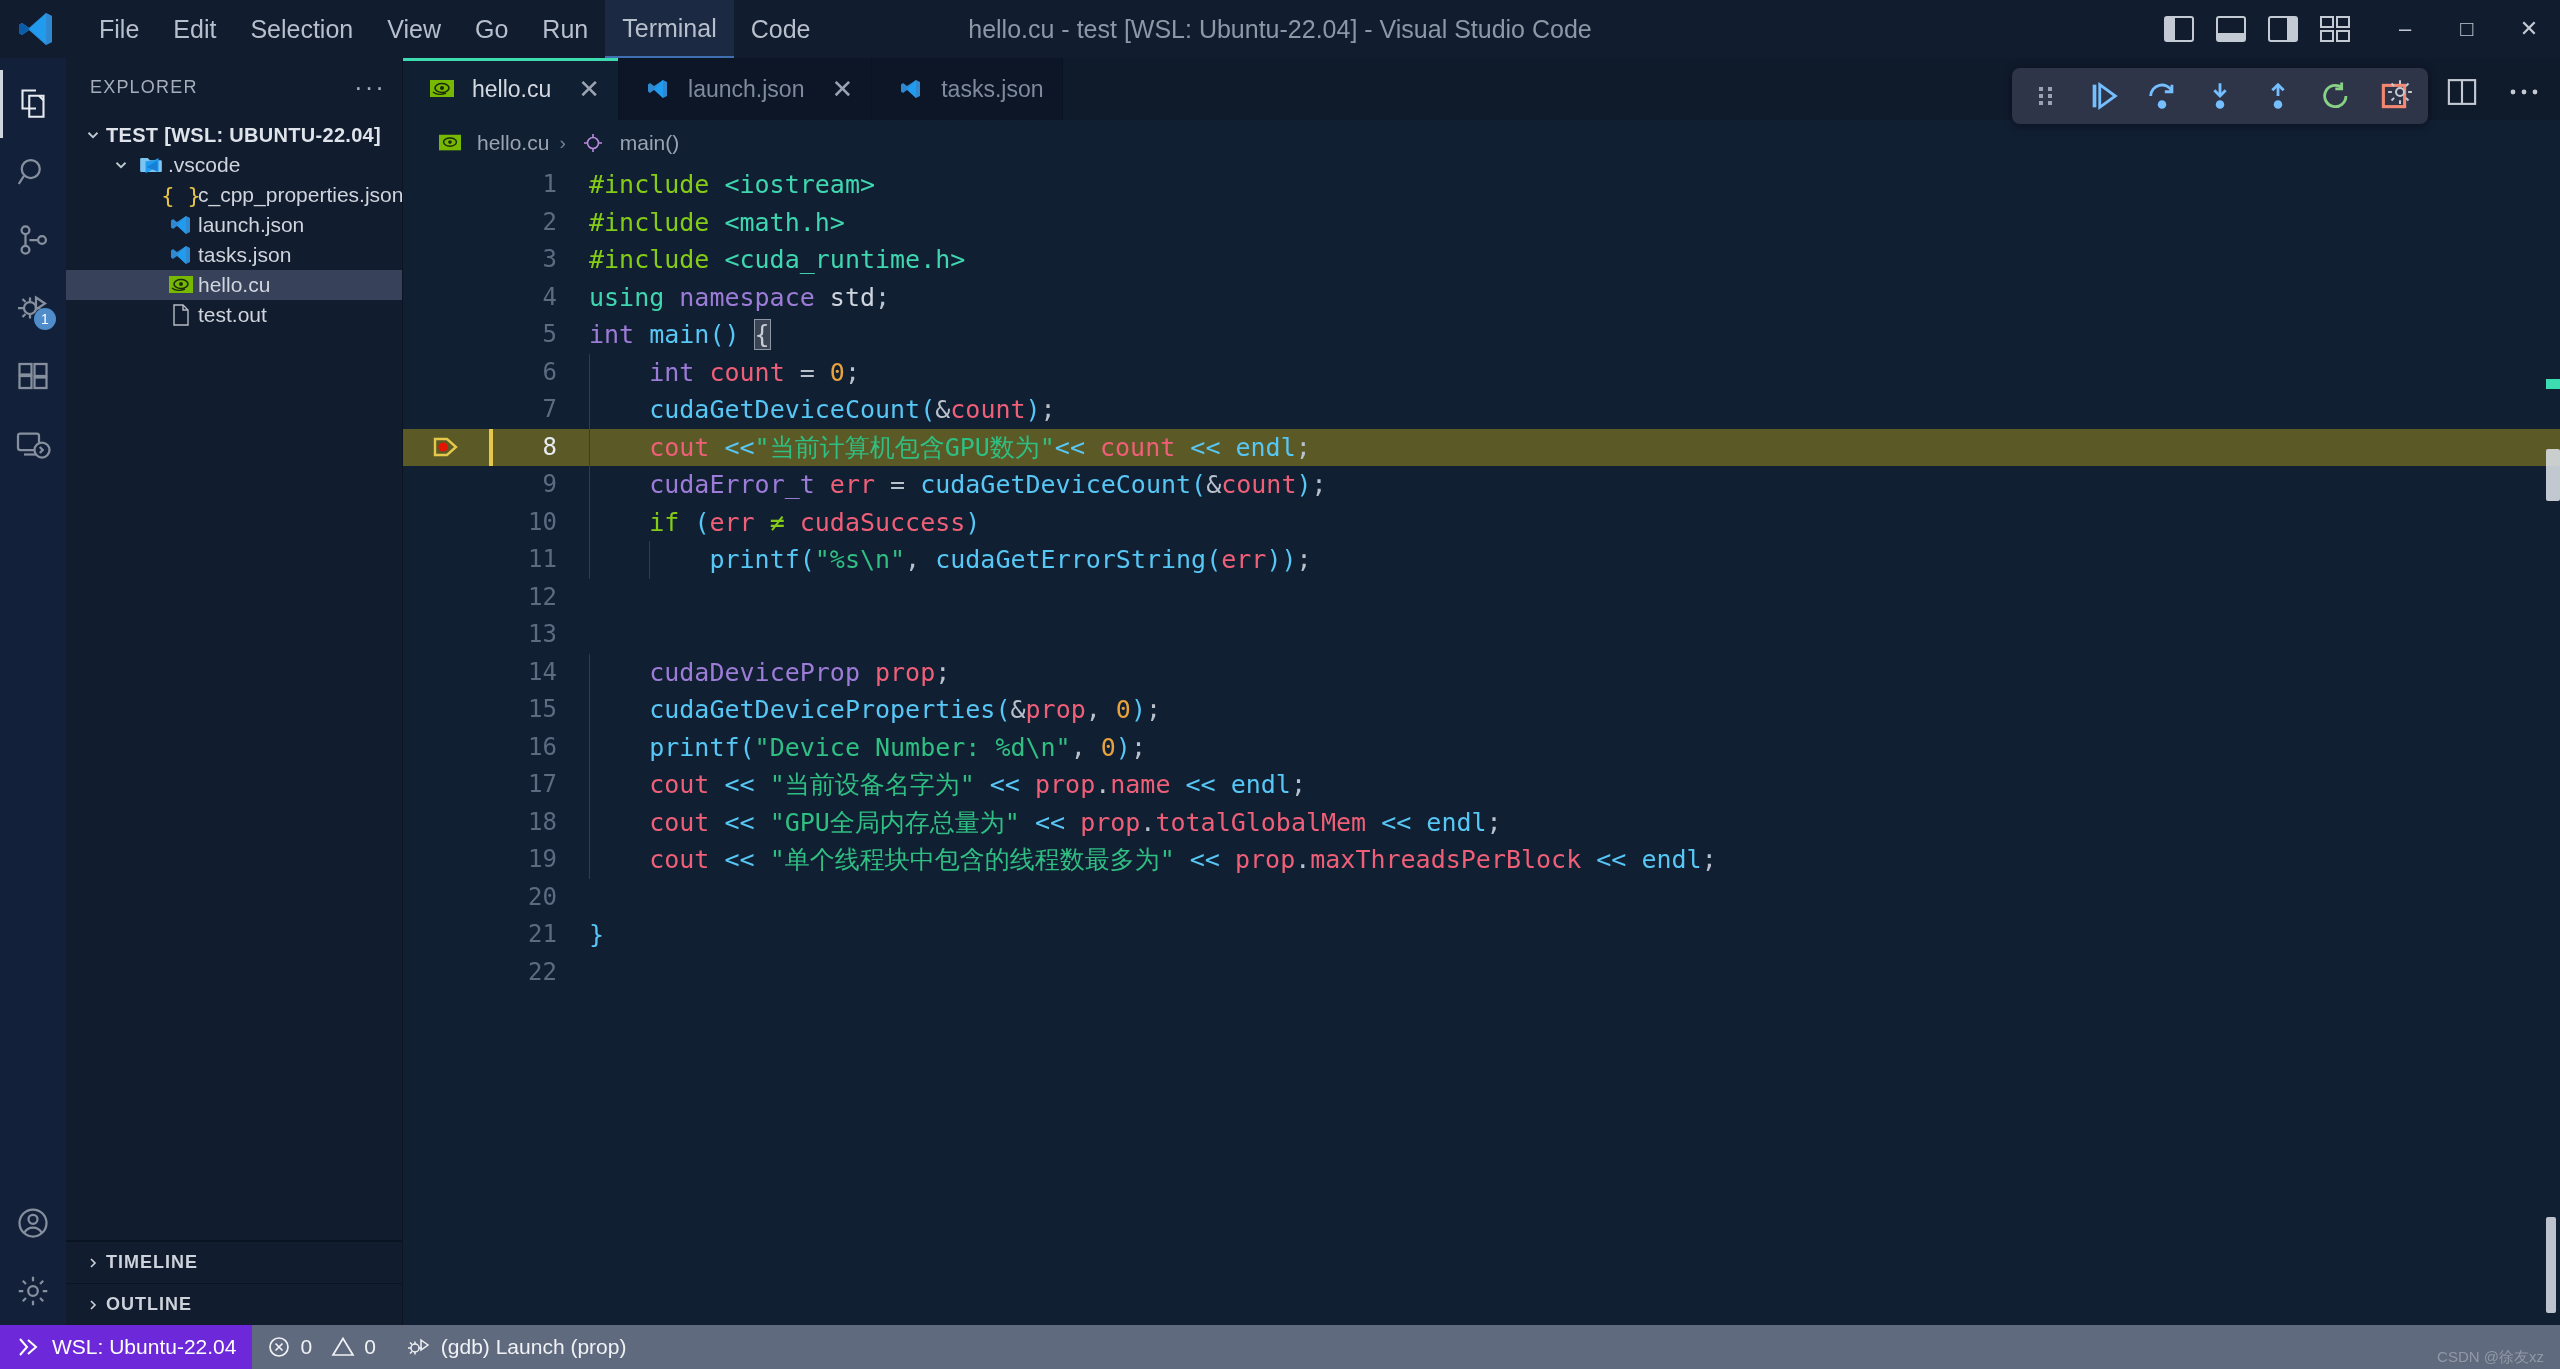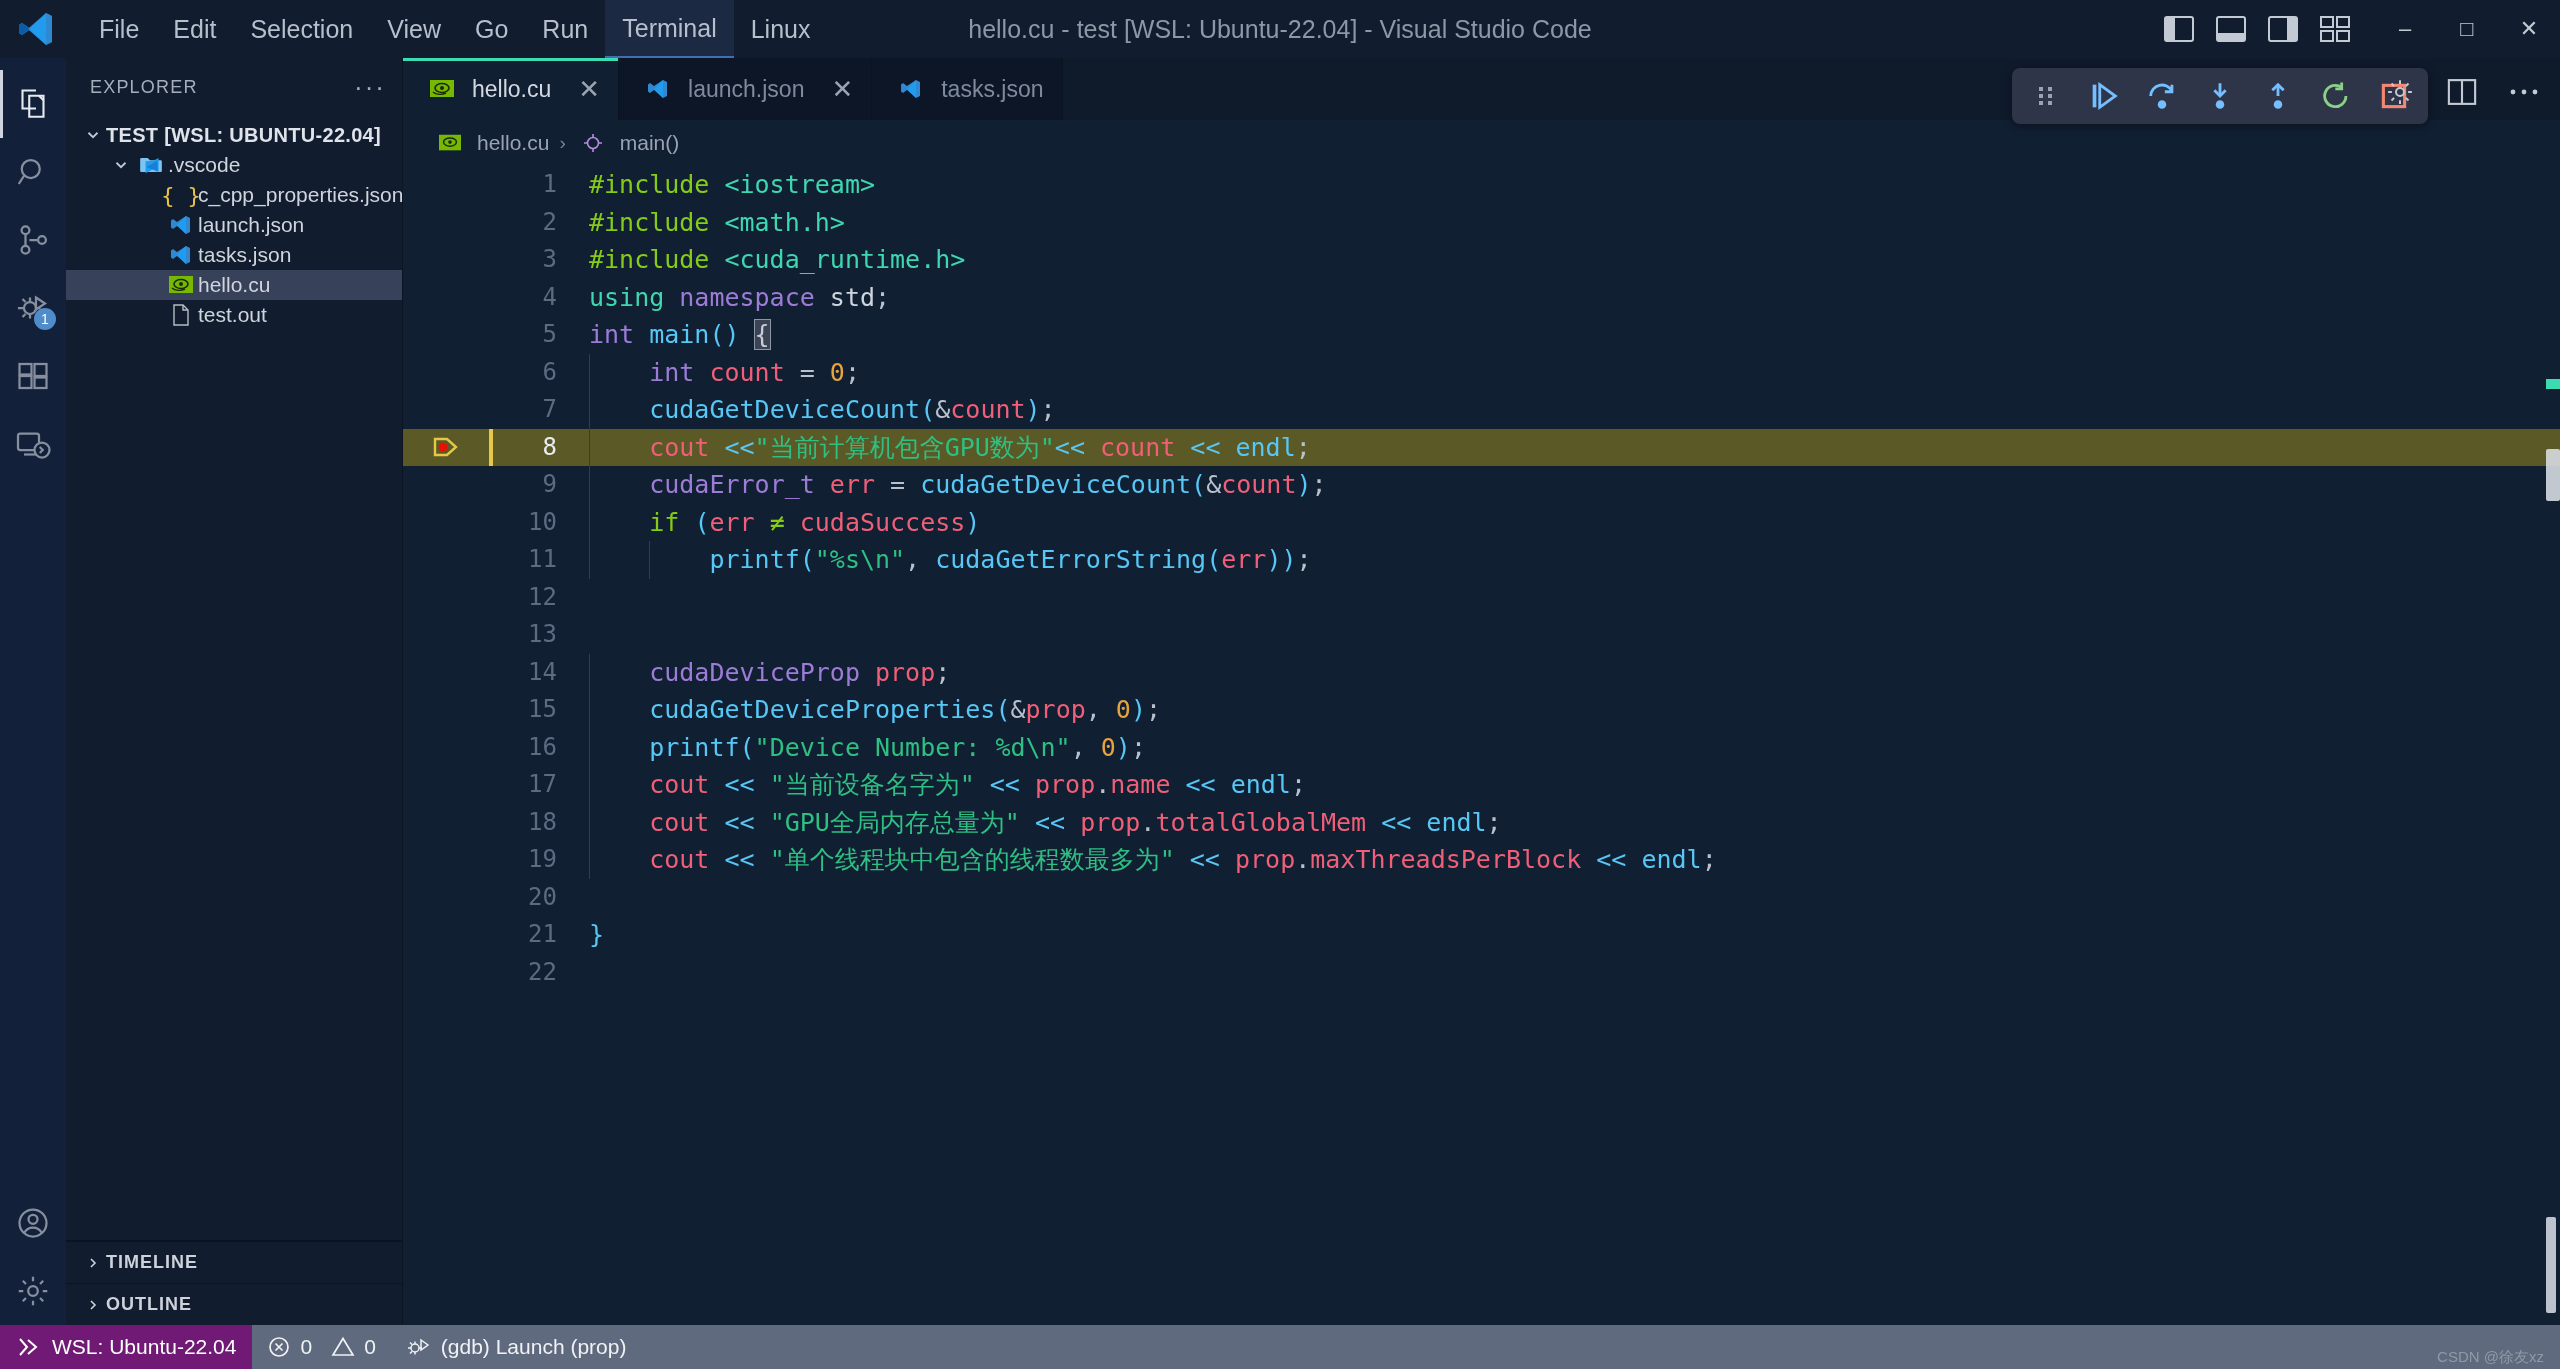--- a/index.html
+++ b/index.html
@@ -153,21 +153,21 @@
 
   
   .mini-mark { position:absolute; right:0; width:14px; }
 
   
   .statusbar {
     height:44px; flex:0 0 44px; background:#5f6a7e; display:flex; align-items:center;
     color:#f0f2f5; font-size:21px;
   }
   .sb-remote {
-    background:#701a75; height:44px; display:flex; align-items:center; gap:10px;
+    background:#6d28d9; height:44px; display:flex; align-items:center; gap:10px;
     padding:0 16px; color:#ffffff;
   }
   .sb-item { display:flex; align-items:center; gap:9px; padding:0 15px; height:44px; white-space:nowrap; }
   .sb-right { margin-left:auto; display:flex; align-items:center; }
   .watermark {
     position:absolute; right:16px; bottom:2px; font-size:15px; color:#9aa0ad; opacity:.85;
   }
   svg { display:block; }
 </style>
 </head>
@@ -185,21 +185,21 @@
       </svg>
     </div>
     <div class="menu">
       <div class="menu-item">File</div>
       <div class="menu-item">Edit</div>
       <div class="menu-item">Selection</div>
       <div class="menu-item">View</div>
       <div class="menu-item">Go</div>
       <div class="menu-item">Run</div>
       <div class="menu-item active">Terminal</div>
-      <div class="menu-item">Linux</div>
+      <div class="menu-item">Code</div>
     </div>
     <div class="title-center">hello.cu - test [WSL: Ubuntu-22.04] - Visual Studio Code</div>
     <div class="win-right">
       <div class="layout-icons">
         <div class="layout-btn">
           <svg width="30" height="26" viewBox="0 0 30 26">
               <rect x="1" y="1" width="28" height="24" rx="2" fill="none" stroke="#c4cad4" stroke-width="2"></rect>
               <rect x="1" y="1" width="10" height="24" fill="#c4cad4"></rect>
             </svg>
         </div>

